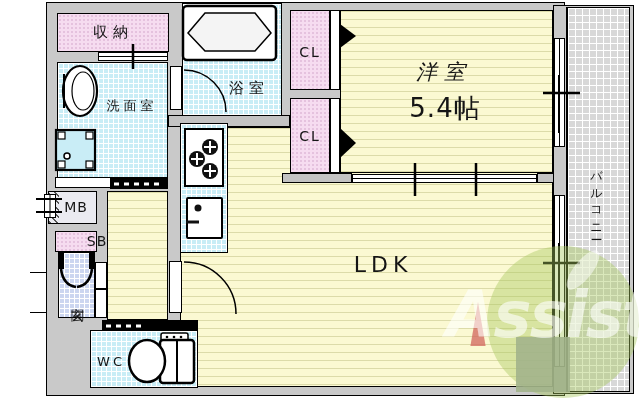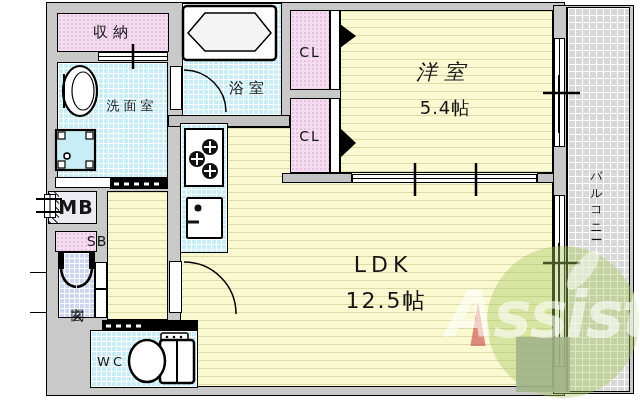--- a/index.html
+++ b/index.html
@@ -171,25 +171,24 @@
       <line x1="50" y1="195" x2="50" y2="217" stroke="#000" stroke-width="1"></line>
     </g>
   </svg>
 
   <div class="label" style="left:113px;top:32px;font-size:15px;letter-spacing:5px;">収納</div>
   <div class="label" style="left:132px;top:106px;font-size:13px;letter-spacing:4px;">洗面室</div>
   <div class="label" style="left:249px;top:88px;font-size:15px;letter-spacing:5px;">浴室</div>
   <div class="label" style="left:310px;top:52px;font-size:14px;letter-spacing:2px;">CL</div>
   <div class="label" style="left:310px;top:136px;font-size:14px;letter-spacing:2px;">CL</div>
   <div class="label" style="left:444px;top:72px;font-size:21px;letter-spacing:7px;font-style:italic;">洋室</div>
-  <div class="label" style="left:445px;top:108px;font-size:18px;letter-spacing:1px;">5.4帖</div>
+  <div class="label" style="left:445px;top:108px;font-size:26px;letter-spacing:1px;">5.4帖</div>
   <div class="label" style="left:383px;top:264px;font-size:22px;letter-spacing:5px;">LDK</div>
-  <div class="label" style="left:386px;top:301px;font-size:22px;letter-spacing:2px;">12.5帖</div>
   <div class="label vlabel" style="left:596px;top:200px;font-size:12px;letter-spacing:4px;">バルコニー</div>
-  <div class="label" style="left:76px;top:207px;font-size:19px;letter-spacing:1px;font-weight:bold;">MB</div>
+  <div class="label" style="left:76px;top:207px;font-size:14px;letter-spacing:1px;">MB</div>
   <div class="label" style="left:77px;top:241px;font-size:14px;letter-spacing:1px;margin-left:20px;">SB</div>
   <div class="label vlabel" style="left:77px;top:299px;font-size:13px;letter-spacing:2px;">玄関</div>
   <div class="label" style="left:111px;top:361px;font-size:13px;letter-spacing:3px;">WC</div>
 
   <div class="logo-circle" style="left:487px;top:246px;width:152px;height:152px;background:rgba(168,200,92,0.42);"></div>
   <div class="logo-square" style="left:516px;top:337px;width:54px;height:55px;background:rgba(160,178,138,0.88);"></div>
   <div class="logo-leaf" style="left:574px;top:246px;width:18px;height:48px;background:rgba(255,255,255,0.5);transform:rotate(38deg);"></div>
   <div class="logo-tri" style="left:468px;top:302px;width:20px;height:44px;background:rgba(210,100,92,0.75);"></div>
   <div class="logo-text" style="left:446px;top:283px;font-size:64px;line-height:64px;color:rgba(255,255,255,0.6);">Assist</div>
 

